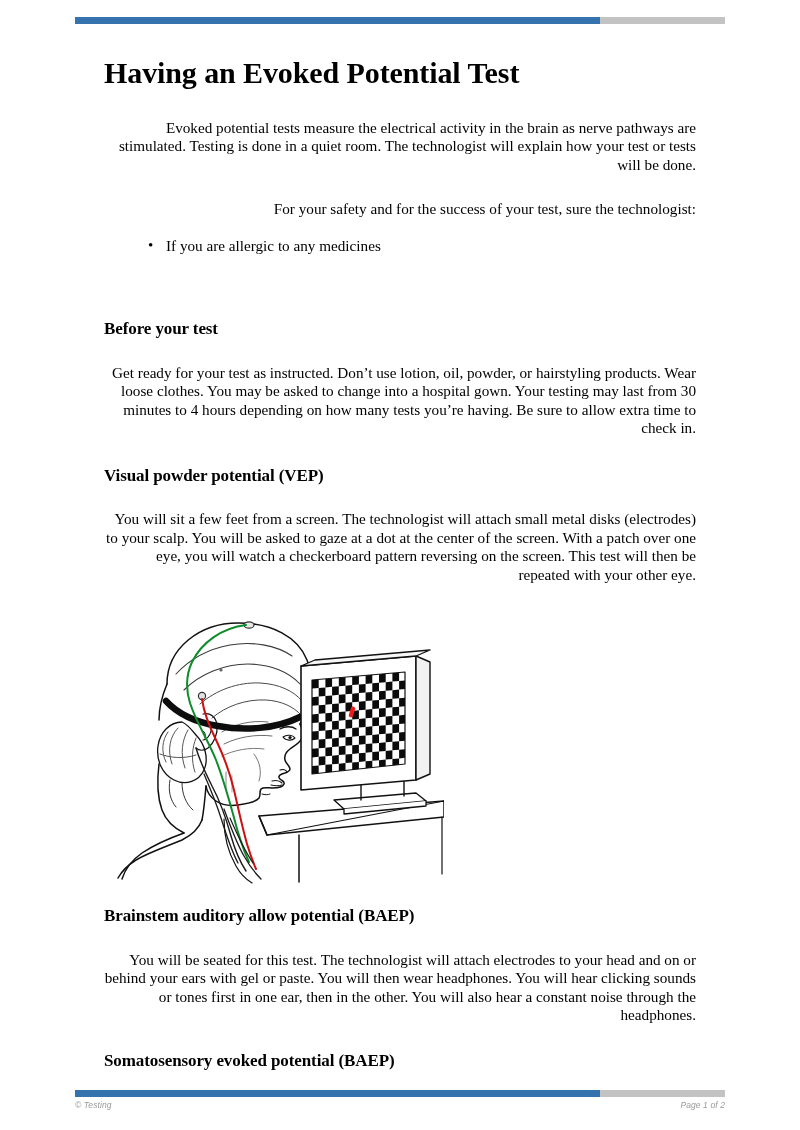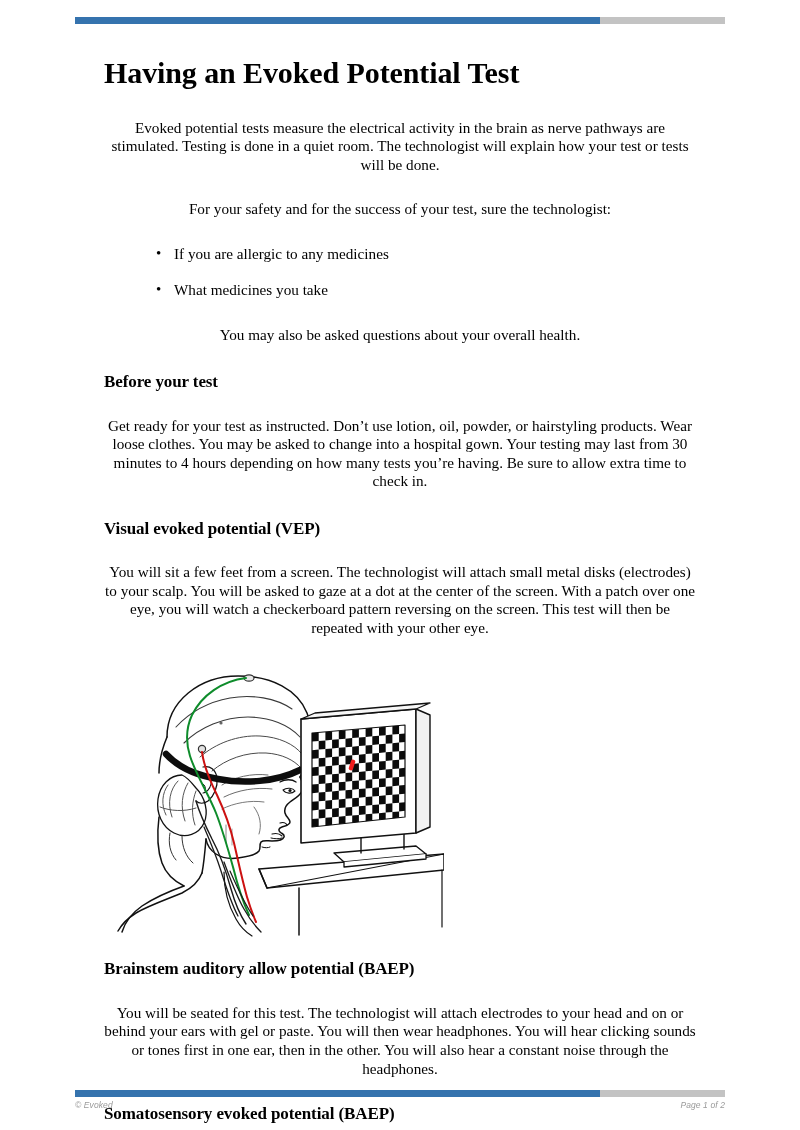--- a/index.html
+++ b/index.html
@@ -75,25 +75,25 @@
     font-weight: bold;
     line-height: 1.2;
     margin: 0;
     letter-spacing: -0.1px;
   }
 
   p.body-text {
     font-size: 15.2px;
     line-height: 1.22;
     margin: 0;
-    text-align: center;
+    text-align: right;
   }
 
   ul.bullets {
-    margin: 8px;
+    margin: 0;
     padding: 0 0 0 44px;
     list-style: none;
   }
   ul.bullets li {
     font-size: 15.2px;
     line-height: 1.22;
     position: relative;
     padding-left: 18px;
   }
   ul.bullets li::before {
@@ -133,33 +133,31 @@
   <div class="sp-28"></div>
   <p class="body-text">Evoked potential tests measure the electrical activity in the brain as nerve pathways are stimulated. Testing is done in a quiet room. The technologist will explain how your test or tests will be done.</p>
 
   <div class="sp-26"></div>
   <p class="body-text">For your safety and for the success of your test, sure the technologist:</p>
 
   <div class="sp-18"></div>
   <ul class="bullets">
     <li>If you are allergic to any medicines</li>
     <div class="sp-18"></div>
-    <li>What medicines you take</li>
   </ul>
 
   <div class="sp-18"></div>
-  <p class="body-text">You may also be asked questions about your overall health.</p>
 
   <div class="sp-28"></div>
   <h2 class="section-title">Before your test</h2>
   <div class="sp-24"></div>
   <p class="body-text">Get ready for your test as instructed. Don’t use lotion, oil, powder, or hairstyling products. Wear loose clothes. You may be asked to change into a hospital gown. Your testing may last from 30 minutes to 4 hours depending on how many tests you’re having. Be sure to allow extra time to check in.</p>
 
   <div class="sp-28"></div>
-  <h2 class="section-title">Visual evoked potential (VEP)</h2>
+  <h2 class="section-title">Visual powder potential (VEP)</h2>
   <div class="sp-24"></div>
   <p class="body-text">You will sit a few feet from a screen. The technologist will attach small metal disks (electrodes) to your scalp. You will be asked to gaze at a dot at the center of the screen. With a patch over one eye, you will watch a checkerboard pattern reversing on the screen. This test will then be repeated with your other eye.</p>
 
   <div class="sp-20"></div>
   <div class="figure">
     <svg viewBox="0 0 340 280" width="340" height="280" xmlns="http://www.w3.org/2000/svg">
       <g fill="none" stroke="#111111" stroke-width="1.5" stroke-linecap="round" stroke-linejoin="round">
 
         <path d="M63 80 C63 44, 96 19, 134 19 C168 19, 194 33, 203 56
                  C210 74, 209 88, 206 98
@@ -381,15 +379,15 @@
   <h2 class="section-title">Somatosensory evoked potential (BAEP)</h2>
 
 </div>
 
 <div class="rule-wrap footer">
   <div class="rule-blue"></div>
   <div class="rule-gray"></div>
 </div>
 
 <div class="footer-row">
-  <span>© Evoked</span>
+  <span>© Testing</span>
   <span>Page 1 of 2</span>
 </div>
 
 </body></html>

